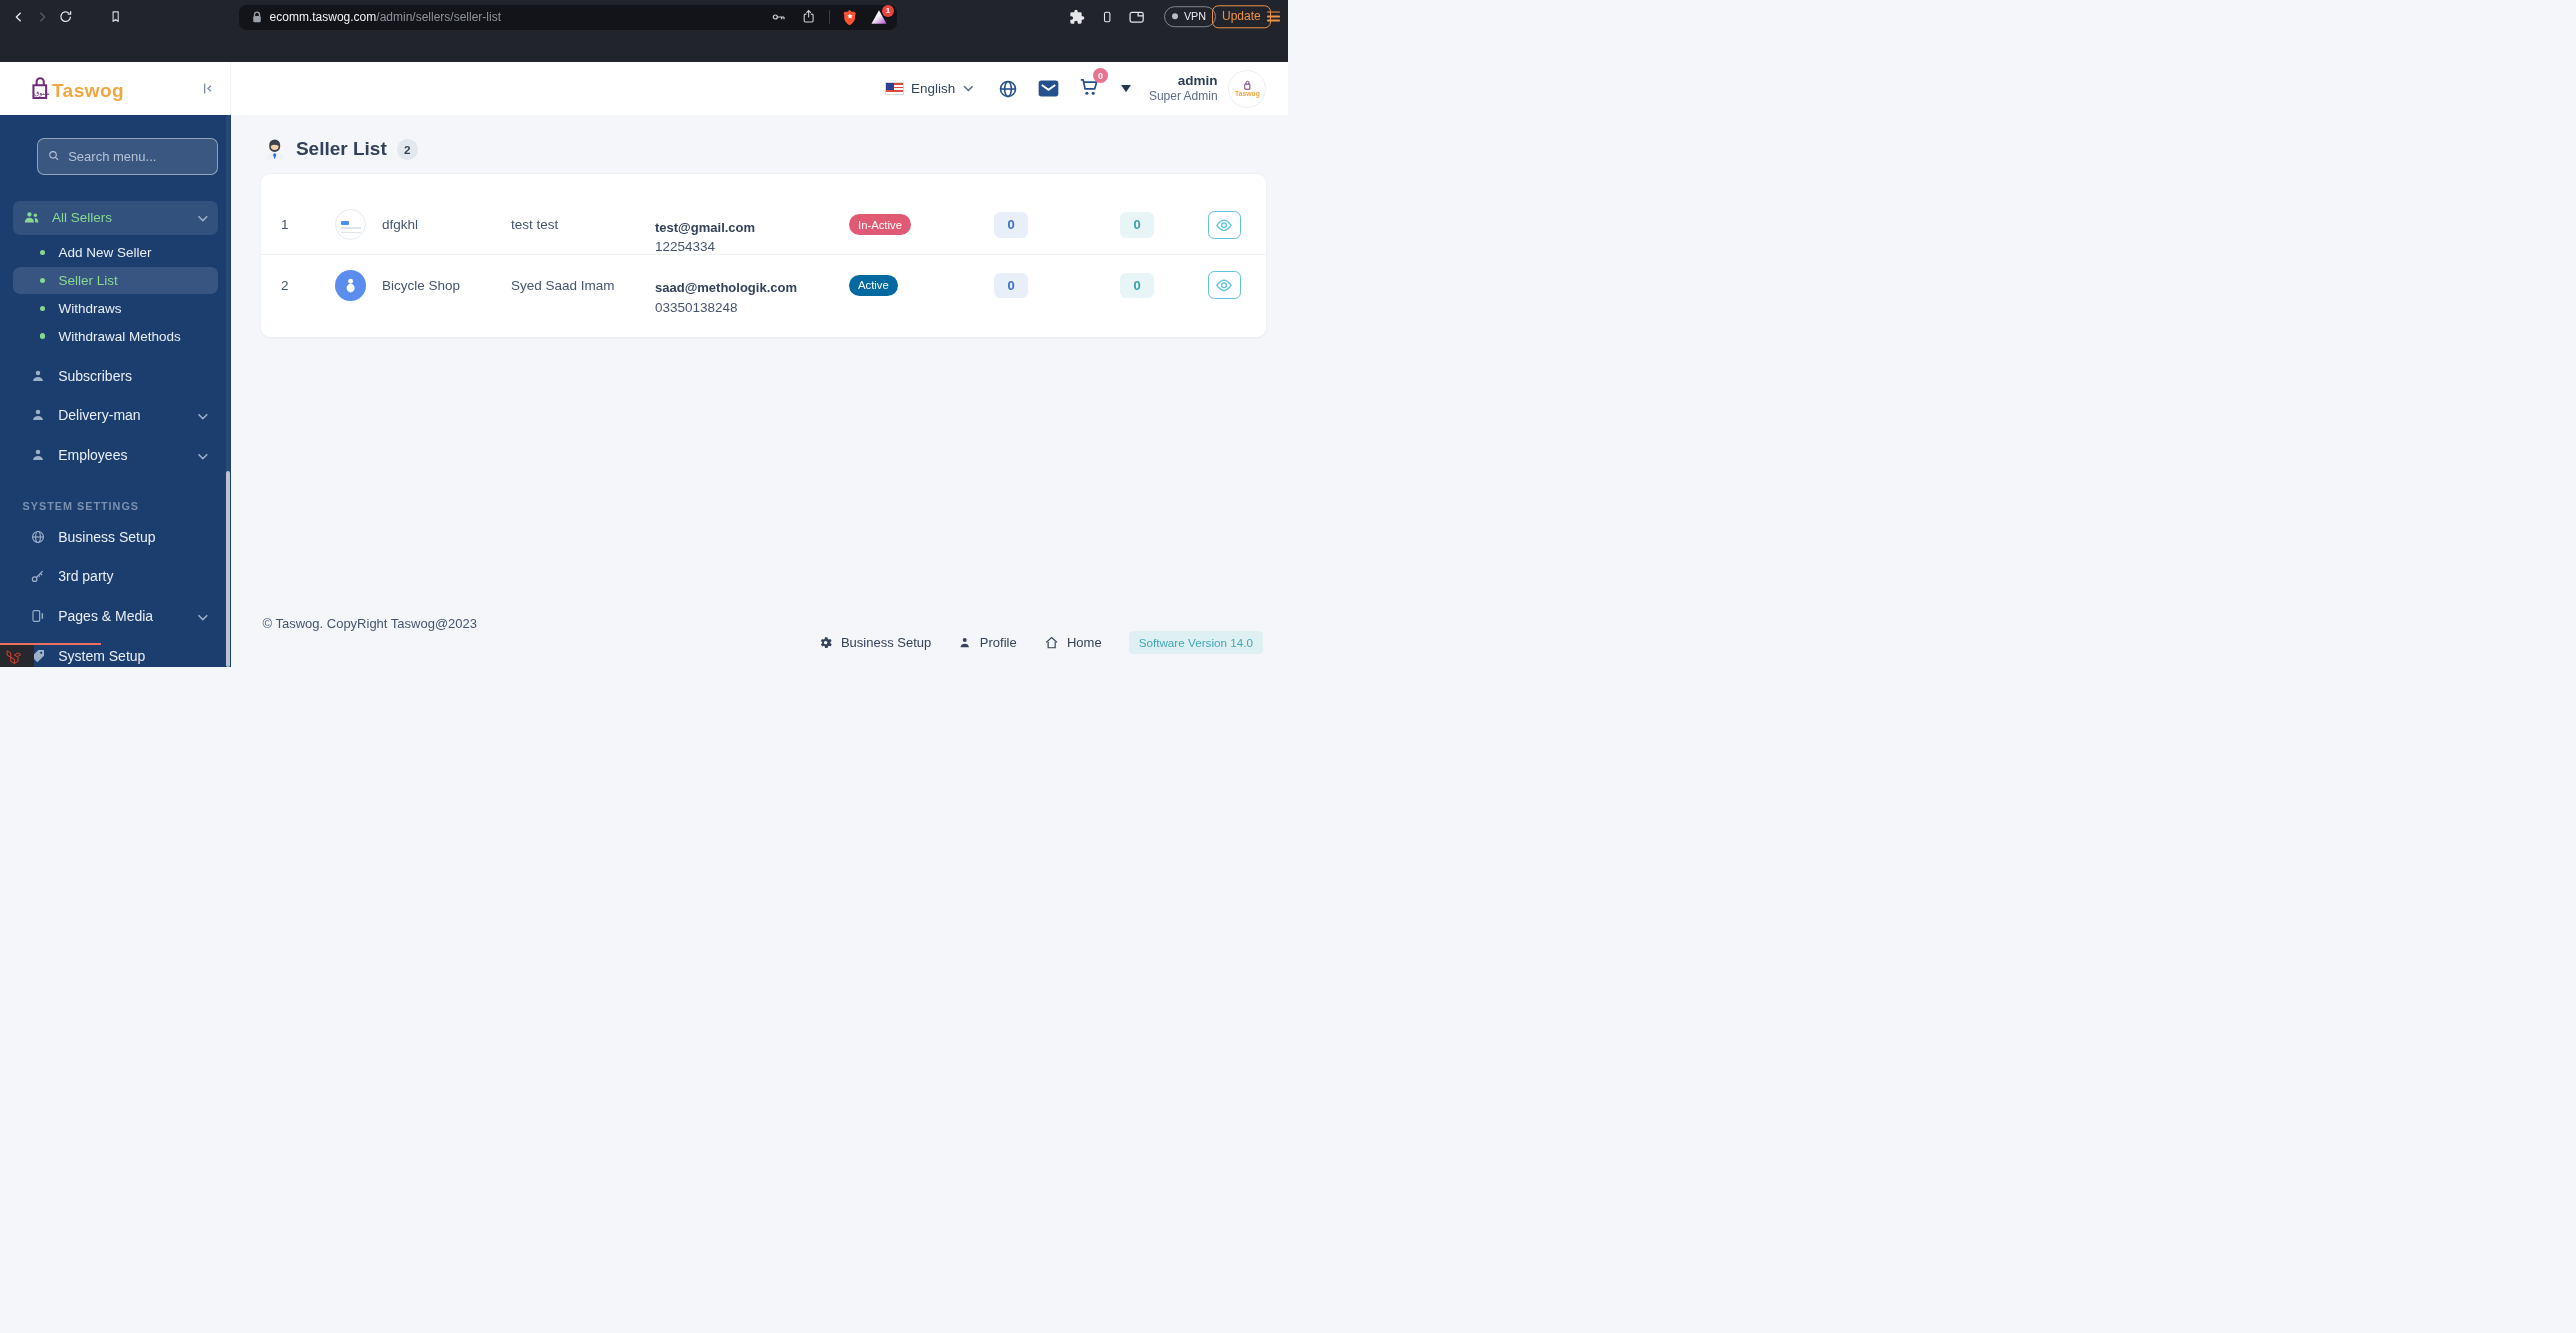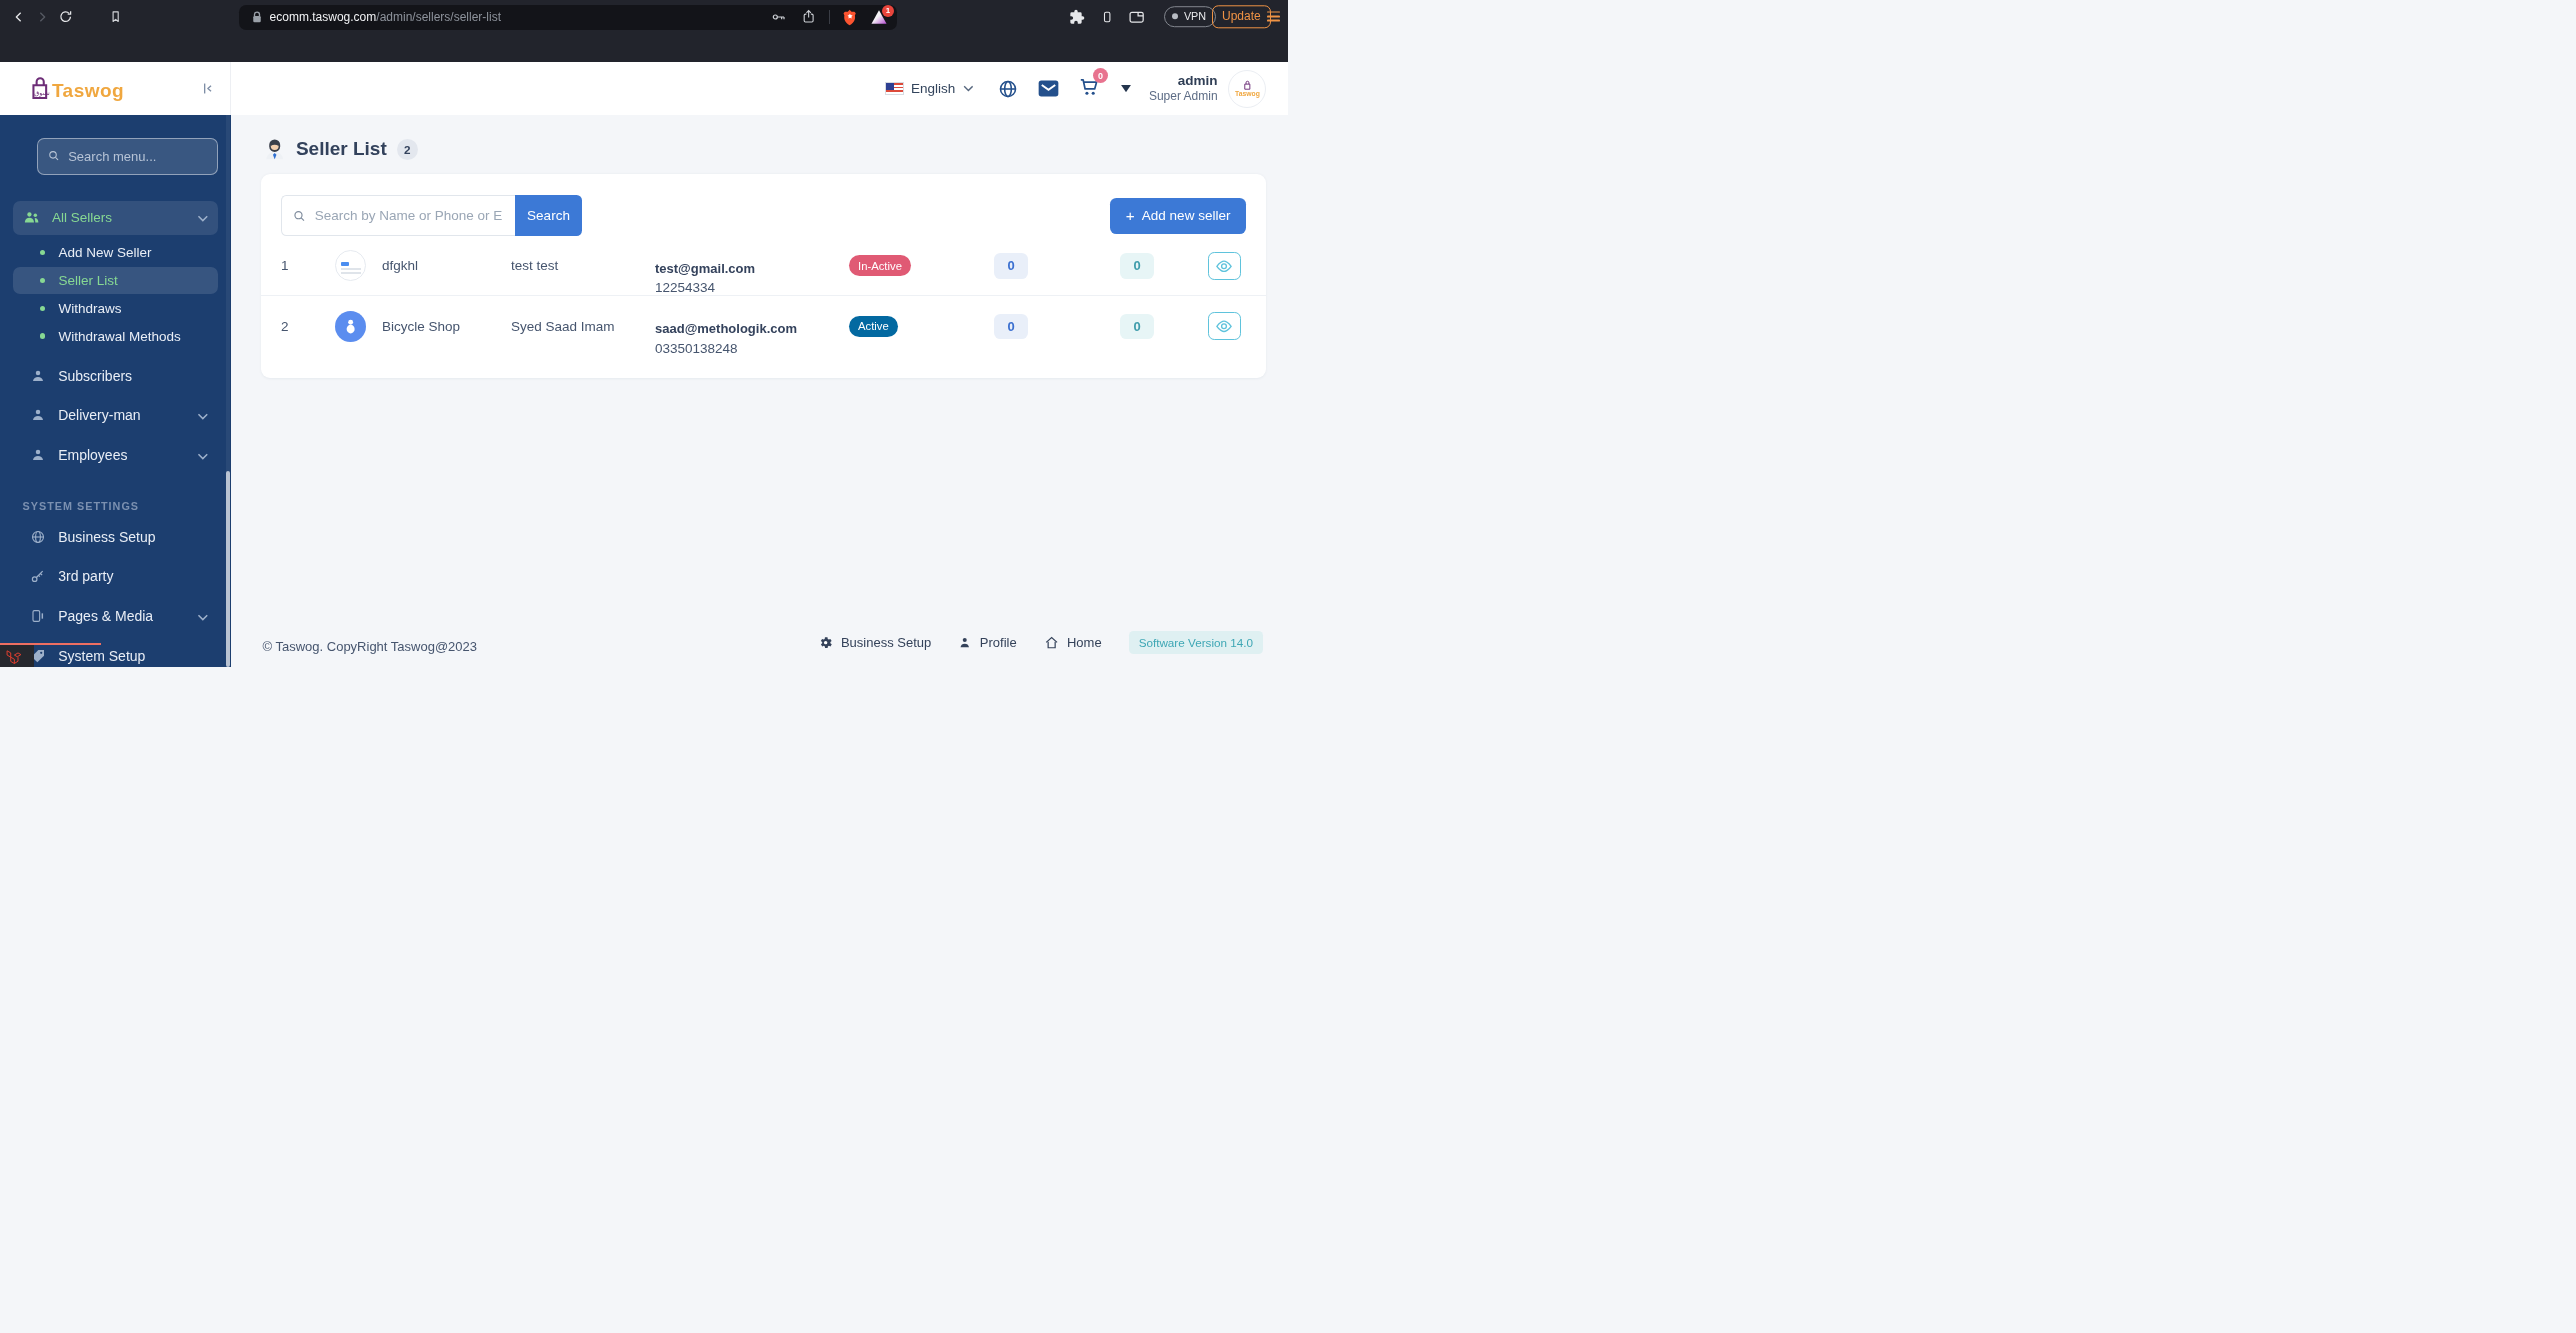--- a/index.html
+++ b/index.html
@@ -98,21 +98,21 @@
   .contact-email { color:#34425c; font-size:13px; font-weight:bold;margin-top:24px; }
   .contact-phone { color:#46556e; font-size:13.5px; margin-top:4.5px; }
   .badge { display:inline-block; color:#fff; font-size:11.3px; font-weight:normal; border-radius:10.8px; padding:4.5px 9px; }
   .badge--danger { background:#e05a74; }
   .badge--success { background:#0369a1; }
   .chip-count { display:inline-block; min-width:34px; padding:5.4px 0; border-radius:6.3px; font-size:13px; font-weight:bold; text-align:center; }
   .chip--products { background:#e9eff9; color:#3a6fd0; }
   .chip--orders { background:#e7f5f6; color:#3e9cab; }
   .eye-btn { width:33px; height:28px; border:1.4px solid #5fc3dc; border-radius:6.3px; background:#fff; display:flex; align-items:center; justify-content:center; cursor:pointer; justify-self:center; }
 
-  .footer { position:absolute; left:31.5px; right:25px; bottom:12.6px; display:flex; align-items:flex-end; }
+  .footer { position:absolute; left:31.5px; right:25px; bottom:12.6px; display:flex; align-items:flex-start;flex-direction:column; }
   .copyright { color:#46556e; font-size:13px; }
   .foot-links { margin-left:auto; display:flex; align-items:center; gap:27px; }
   .foot-link { display:flex; align-items:center; gap:8px; cursor:pointer; color:#34425a; font-size:13px; }
   .version-pill { background:#dff0f2; color:#3fa7b5; font-size:11.7px; font-weight:normal; border-radius:4.5px; padding:5.4px 10px; }
 
   .debugbar { position:absolute; left:0; bottom:0; width:34px; height:21.6px; background:#26282e; z-index:40; display:flex; align-items:center; padding-left:5.4px; cursor:pointer; }
   .debugbar::before { content:""; position:absolute; top:-2.7px; left:0; width:101px; height:2.7px; background:#ee6f62; }
 </style>
 </head>
 <body>
@@ -402,36 +402,20 @@
         <circle cx="16" cy="11" r="5.4" fill="#f3cfae"></circle>
         <path d="M9.8 8.2c1.8-4.4 10.6-4.4 12.4 0l-.8 2.6c-3-2.2-7.8-2.2-10.8 0z" fill="#3a3f4a"></path>
         <path d="M4.5 29c1-7 6-9.5 11.5-9.5S26.5 22 27.5 29z" fill="#eef1f5"></path>
         <path d="M16 20.5l-2.4 2.3L16 29l2.4-6.2z" fill="#2f6fd0"></path>
       </svg>
       <span class="page-title">Seller List</span>
       <span class="count-badge">2</span>
     </div>
 
     <div class="card">
-      <div class="card-tools">
-        <div class="search-group">
-          <div class="search-field">
-            <svg width="14.4" height="14.4" viewBox="0 0 20 20">
-                <circle cx="8.5" cy="8.5" r="5.5" fill="none" stroke="#7e8b9c" stroke-width="1.8"></circle>
-                <path d="M12.7 12.7 17 17" stroke="#7e8b9c" stroke-width="1.8"></path>
-              </svg>
-            <input type="text" placeholder="Search by Name or Phone or E" style="">
-          </div>
-          <button class="search-btn">Search</button>
-        </div>
-        <button class="add-btn">
-          <span style="font-size:15.3px">+</span>
-          <span>Add new seller</span>
-        </button>
-      </div>
 
 
       <div class="trow tbody-row">
         <span class="td">1</span>
         <span class="td shop-cell">
           <span class="shop-avatar"><span class="top"></span><span class="chip"></span><span class="lines"></span></span>
           <span>dfgkhl</span>
         </span>
         <span class="td">test test</span>
         <span class="td">

